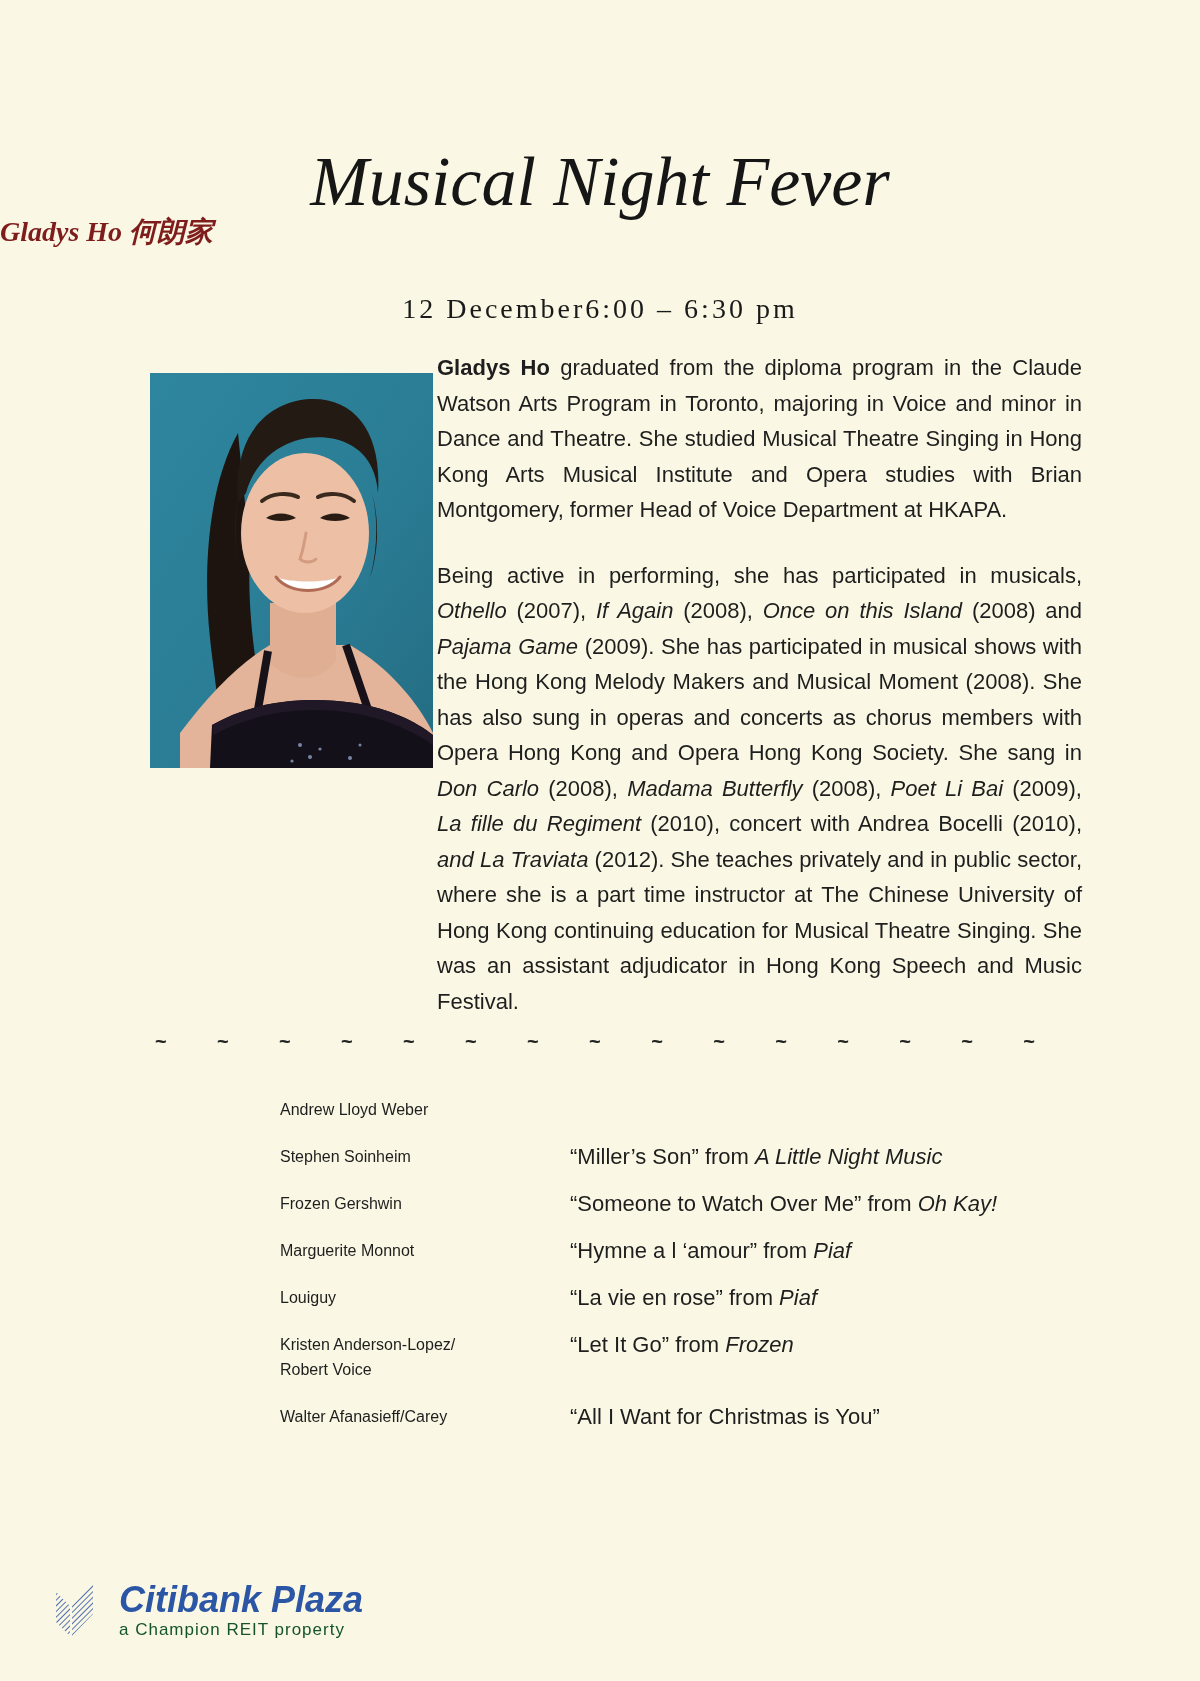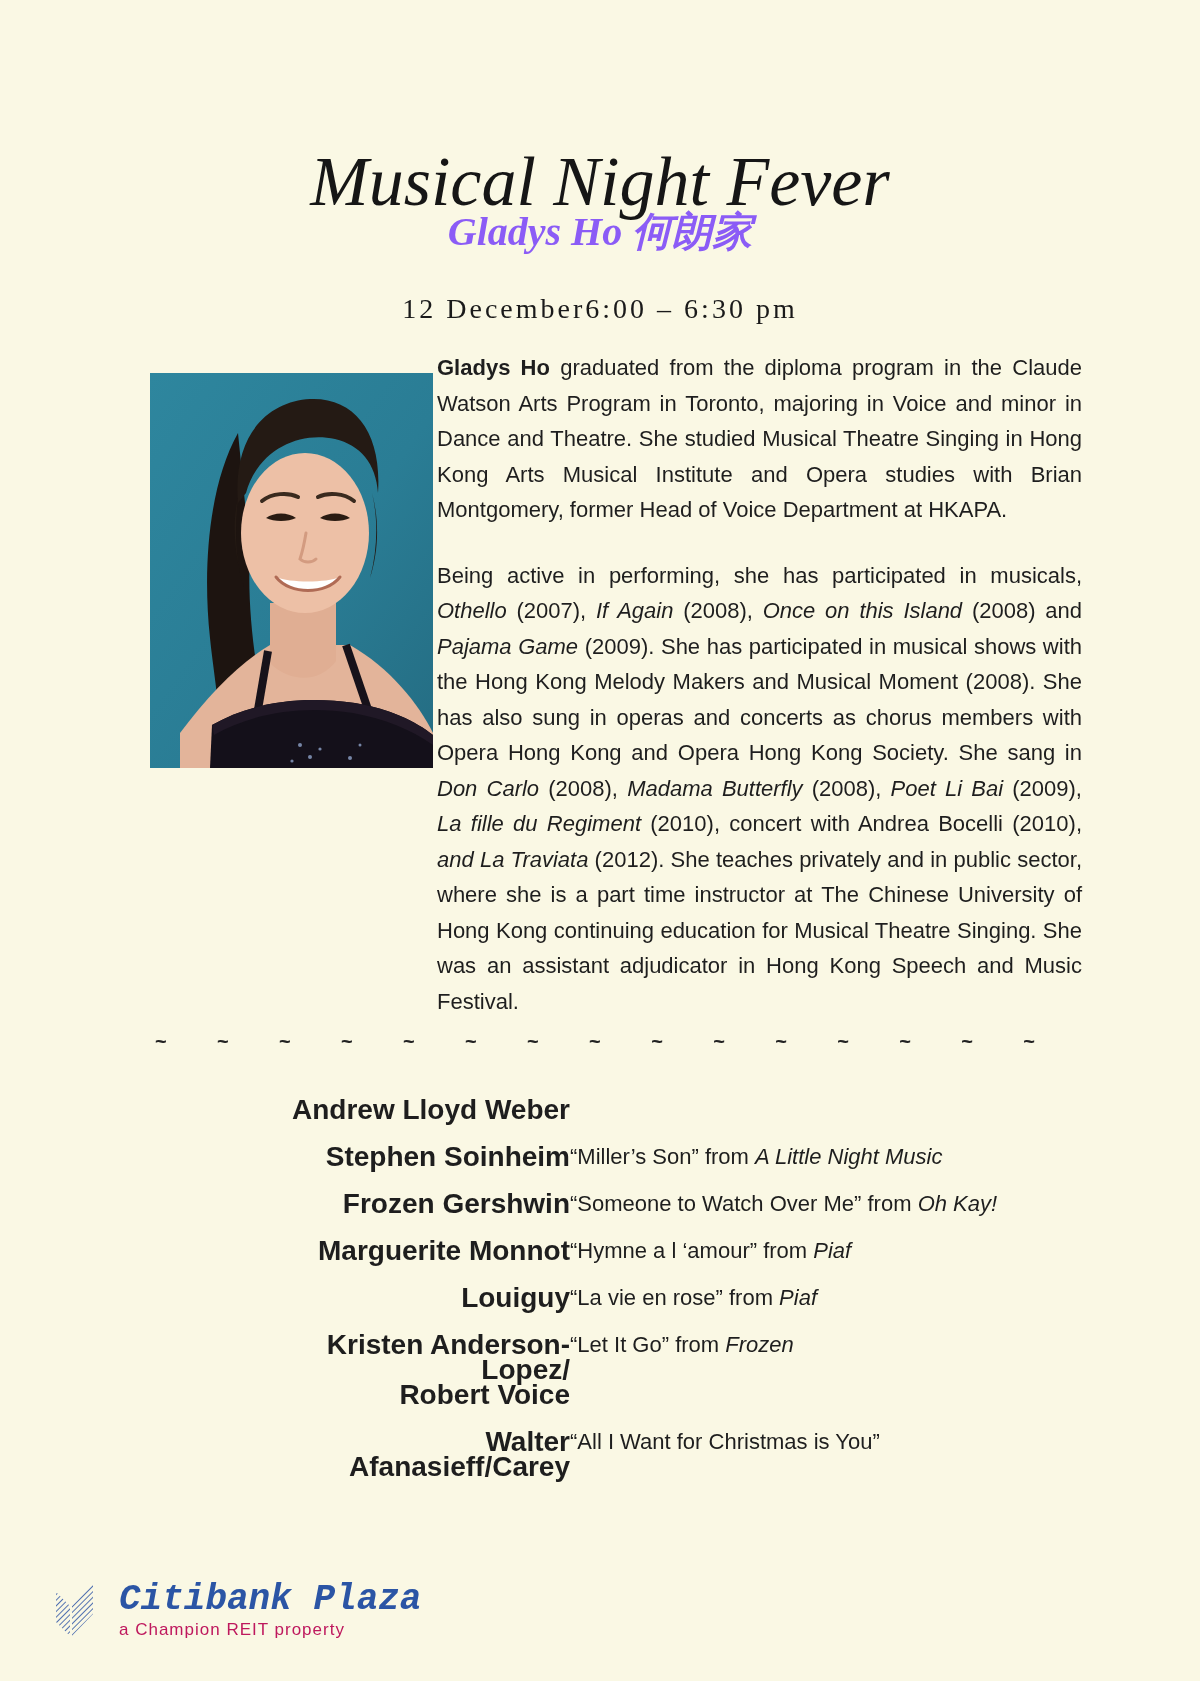--- a/index.html
+++ b/index.html
@@ -18,25 +18,24 @@
     position:absolute;top:104px;left:0;width:100%;
     text-align:center;
     font-family:"Liberation Serif", serif;
     font-style:italic;
     font-size:70px;line-height:76px;
     color:#161616;
     margin-top:40px;
   }
   .subtitle{
     position:absolute;top:208px;left:0;width:100%;
-    text-align:center;
     font-family:"Liberation Serif", serif;
     font-style:italic;font-weight:bold;
-    font-size:40px;line-height:48px;
-    color:#8b5cf6;
+    font-size:28px;line-height:48px;
+    color:#7f1d1d;
   }
   .datetime{
     position:absolute;top:293px;left:0;width:100%;
     display:flex;justify-content:center;
     font-family:"Liberation Serif", serif;
     font-size:28px;letter-spacing:3px;
     color:#1a1a1a;
   }
 
   .photo{
@@ -61,41 +60,40 @@
 
   .program{
     position:absolute;left:280px;top:1097px;width:810px;
   }
   .program-row{
     display:flex;align-items:flex-start;
     margin-bottom:22px;
   }
   .composer{
     width:290px;flex:0 0 290px;
-    font-weight:bold;font-size:28px;line-height:25px;
+    font-weight:normal;font-size:16px;line-height:25px;
     white-space:pre-line;
-    text-align:right;
   }
   .piece{
     flex:1;font-size:22px;line-height:25px;
   }
 
   .credits{
     position:absolute;left:480px;top:1500px;
     font-weight:bold;font-size:22px;line-height:28px;
   }
 
   .logo{
     position:absolute;left:55px;top:1576px;
     display:flex;align-items:flex-start;
   }
   .logo-mark{display:block;margin-top:2px;}
   .logo-textcol{margin-left:24px;padding-top:6px;}
   .logo-name{
-    font-family:Liberation Mono, monospace;
+    font-family:Liberation Sans, sans-serif;
     font-style:italic;font-weight:bold;
     font-size:36px;line-height:36px;
   }
   .logo-tagline{
     font-size:17px;line-height:20px;
     letter-spacing:1px;margin-top:2px;
   }
 </style>
 </head>
 <body>
@@ -227,17 +225,17 @@
       <defs>
         <pattern id="hatch" width="4" height="4" patternUnits="userSpaceOnUse" patternTransform="rotate(45)">
           <line x1="0" y1="0" x2="0" y2="4" stroke="#3F63AC" stroke-width="1.8"></line>
         </pattern>
       </defs>
       <polygon points="1,14 15,28 15,58 1,44" fill="url(#hatch)"></polygon>
       <polygon points="17,28 38,6 38,36 17,58" fill="url(#hatch)"></polygon>
     </svg>
     <div class="logo-textcol">
       <div class="logo-name" style="color: rgb(43, 85, 165);">Citibank Plaza</div>
-      <div class="logo-tagline" style="color: #be185d;">a Champion REIT property</div>
+      <div class="logo-tagline" style="color: #14532d;">a Champion REIT property</div>
     </div>
   </div>
 
 </div>
 
 </body></html>

